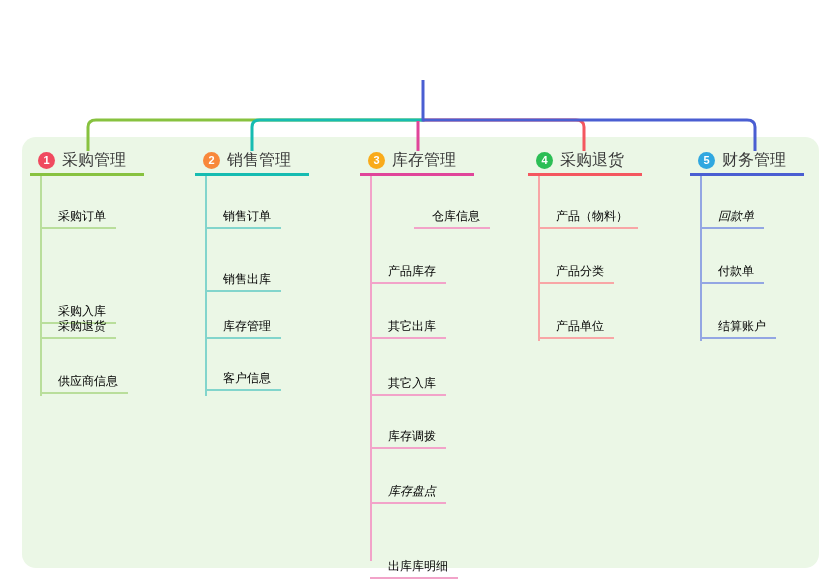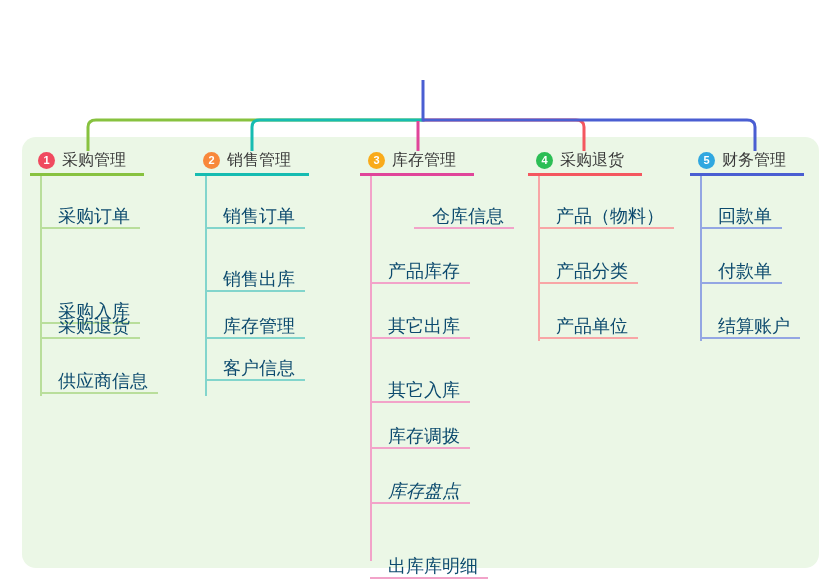--- a/index.html
+++ b/index.html
@@ -31,21 +31,21 @@
     font-size:16px;color:#3A3A3A;cursor:pointer;white-space:nowrap;
   }
   .badge{
     width:17px;height:17px;border-radius:50%;flex:0 0 17px;
     color:#fff;font-size:11px;font-weight:bold;line-height:17px;text-align:center;
   }
   .spine{position:absolute;left:10px;top:28px;width:2px;background:#ccc;}
   .child{
     position:absolute;left:10px;height:22px;line-height:22px;
     padding:0 10px 0 18px;border-bottom:2px solid #ccc;
-    font-size:18px;color:#0c4a6e;white-space:nowrap;cursor:pointer;
+    font-size:12px;color:#000000;white-space:nowrap;cursor:pointer;
   }
 </style>
 </head>
 <body>
 
 <div class="page">
 
   <div class="panel" style="background: rgb(235, 247, 230);"></div>
 
   <svg class="connectors" viewBox="0 0 839 588">
@@ -88,42 +88,42 @@
       <div class="children">
         <div class="child" style="top: 57px; border-bottom-color: rgb(130, 213, 204);">
       <span class="child-label">销售订单</span>
     </div>
         <div class="child" style="top: 112px; border-bottom-color: rgb(130, 213, 204); margin-top: 8px;">
       <span class="child-label">销售出库</span>
     </div>
         <div class="child" style="top: 167px; border-bottom-color: rgb(130, 213, 204);">
       <span class="child-label">库存管理</span>
     </div>
-        <div class="child" style="top: 209px; border-bottom-color: rgb(130, 213, 204); padding-left: 18px;">
+        <div class="child" style="top: 219px; border-bottom-color: rgb(130, 213, 204); padding-left: 18px;">
       <span class="child-label">客户信息</span>
     </div>
       </div>
     </div>
     <div class="branch" style="left: 360px;">
       <div class="title-row" style="border-bottom-color: rgb(224, 69, 154);">
         <span class="badge" style="background: rgb(249, 171, 26);">3</span>
         <span class="title-label">库存管理</span>
       </div>
       <div class="spine" style="background: rgb(242, 163, 201); height: 385px;"></div>
       <div class="children">
         <div class="child" style="top: 57px; border-bottom-color: rgb(242, 163, 201); margin-left: 44px;">
       <span class="child-label">仓库信息</span>
     </div>
         <div class="child" style="top: 112px; border-bottom-color: rgb(242, 163, 201);">
       <span class="child-label">产品库存</span>
     </div>
         <div class="child" style="top: 167px; border-bottom-color: rgb(242, 163, 201);">
       <span class="child-label">其它出库</span>
     </div>
-        <div class="child" style="top: 231px; border-bottom-color: rgb(242, 163, 201);">
+        <div class="child" style="top: 224px; border-bottom-color: rgb(242, 163, 201);">
       <span class="child-label">其它入库</span>
     </div>
         <div class="child" style="top: 277px; border-bottom-color: rgb(242, 163, 201);">
       <span class="child-label">库存调拨</span>
     </div>
         <div class="child" style="top: 332px; border-bottom-color: rgb(242, 163, 201); font-style: italic;">
       <span class="child-label">库存盘点</span>
     </div>
         <div class="child" style="top: 387px; border-bottom-color: rgb(242, 163, 201); margin-top: 20px;">
       <span class="child-label">出库库明细</span>
@@ -148,21 +148,21 @@
     </div>
       </div>
     </div>
     <div class="branch" style="left: 690px;">
       <div class="title-row" style="border-bottom-color: rgb(74, 94, 210);">
         <span class="badge" style="background: rgb(48, 167, 224);">5</span>
         <span class="title-label">财务管理</span>
       </div>
       <div class="spine" style="background: rgb(147, 166, 227); height: 165px;"></div>
       <div class="children">
-        <div class="child" style="top: 57px; border-bottom-color: rgb(147, 166, 227);">
+        <div class="child" style="top: 57px; border-bottom-color: rgb(147, 166, 227); font-style: italic;">
       <span class="child-label">回款单</span>
     </div>
         <div class="child" style="top: 112px; border-bottom-color: rgb(147, 166, 227);">
       <span class="child-label">付款单</span>
     </div>
         <div class="child" style="top: 167px; border-bottom-color: rgb(147, 166, 227);">
       <span class="child-label">结算账户</span>
     </div>
       </div>
     </div>

